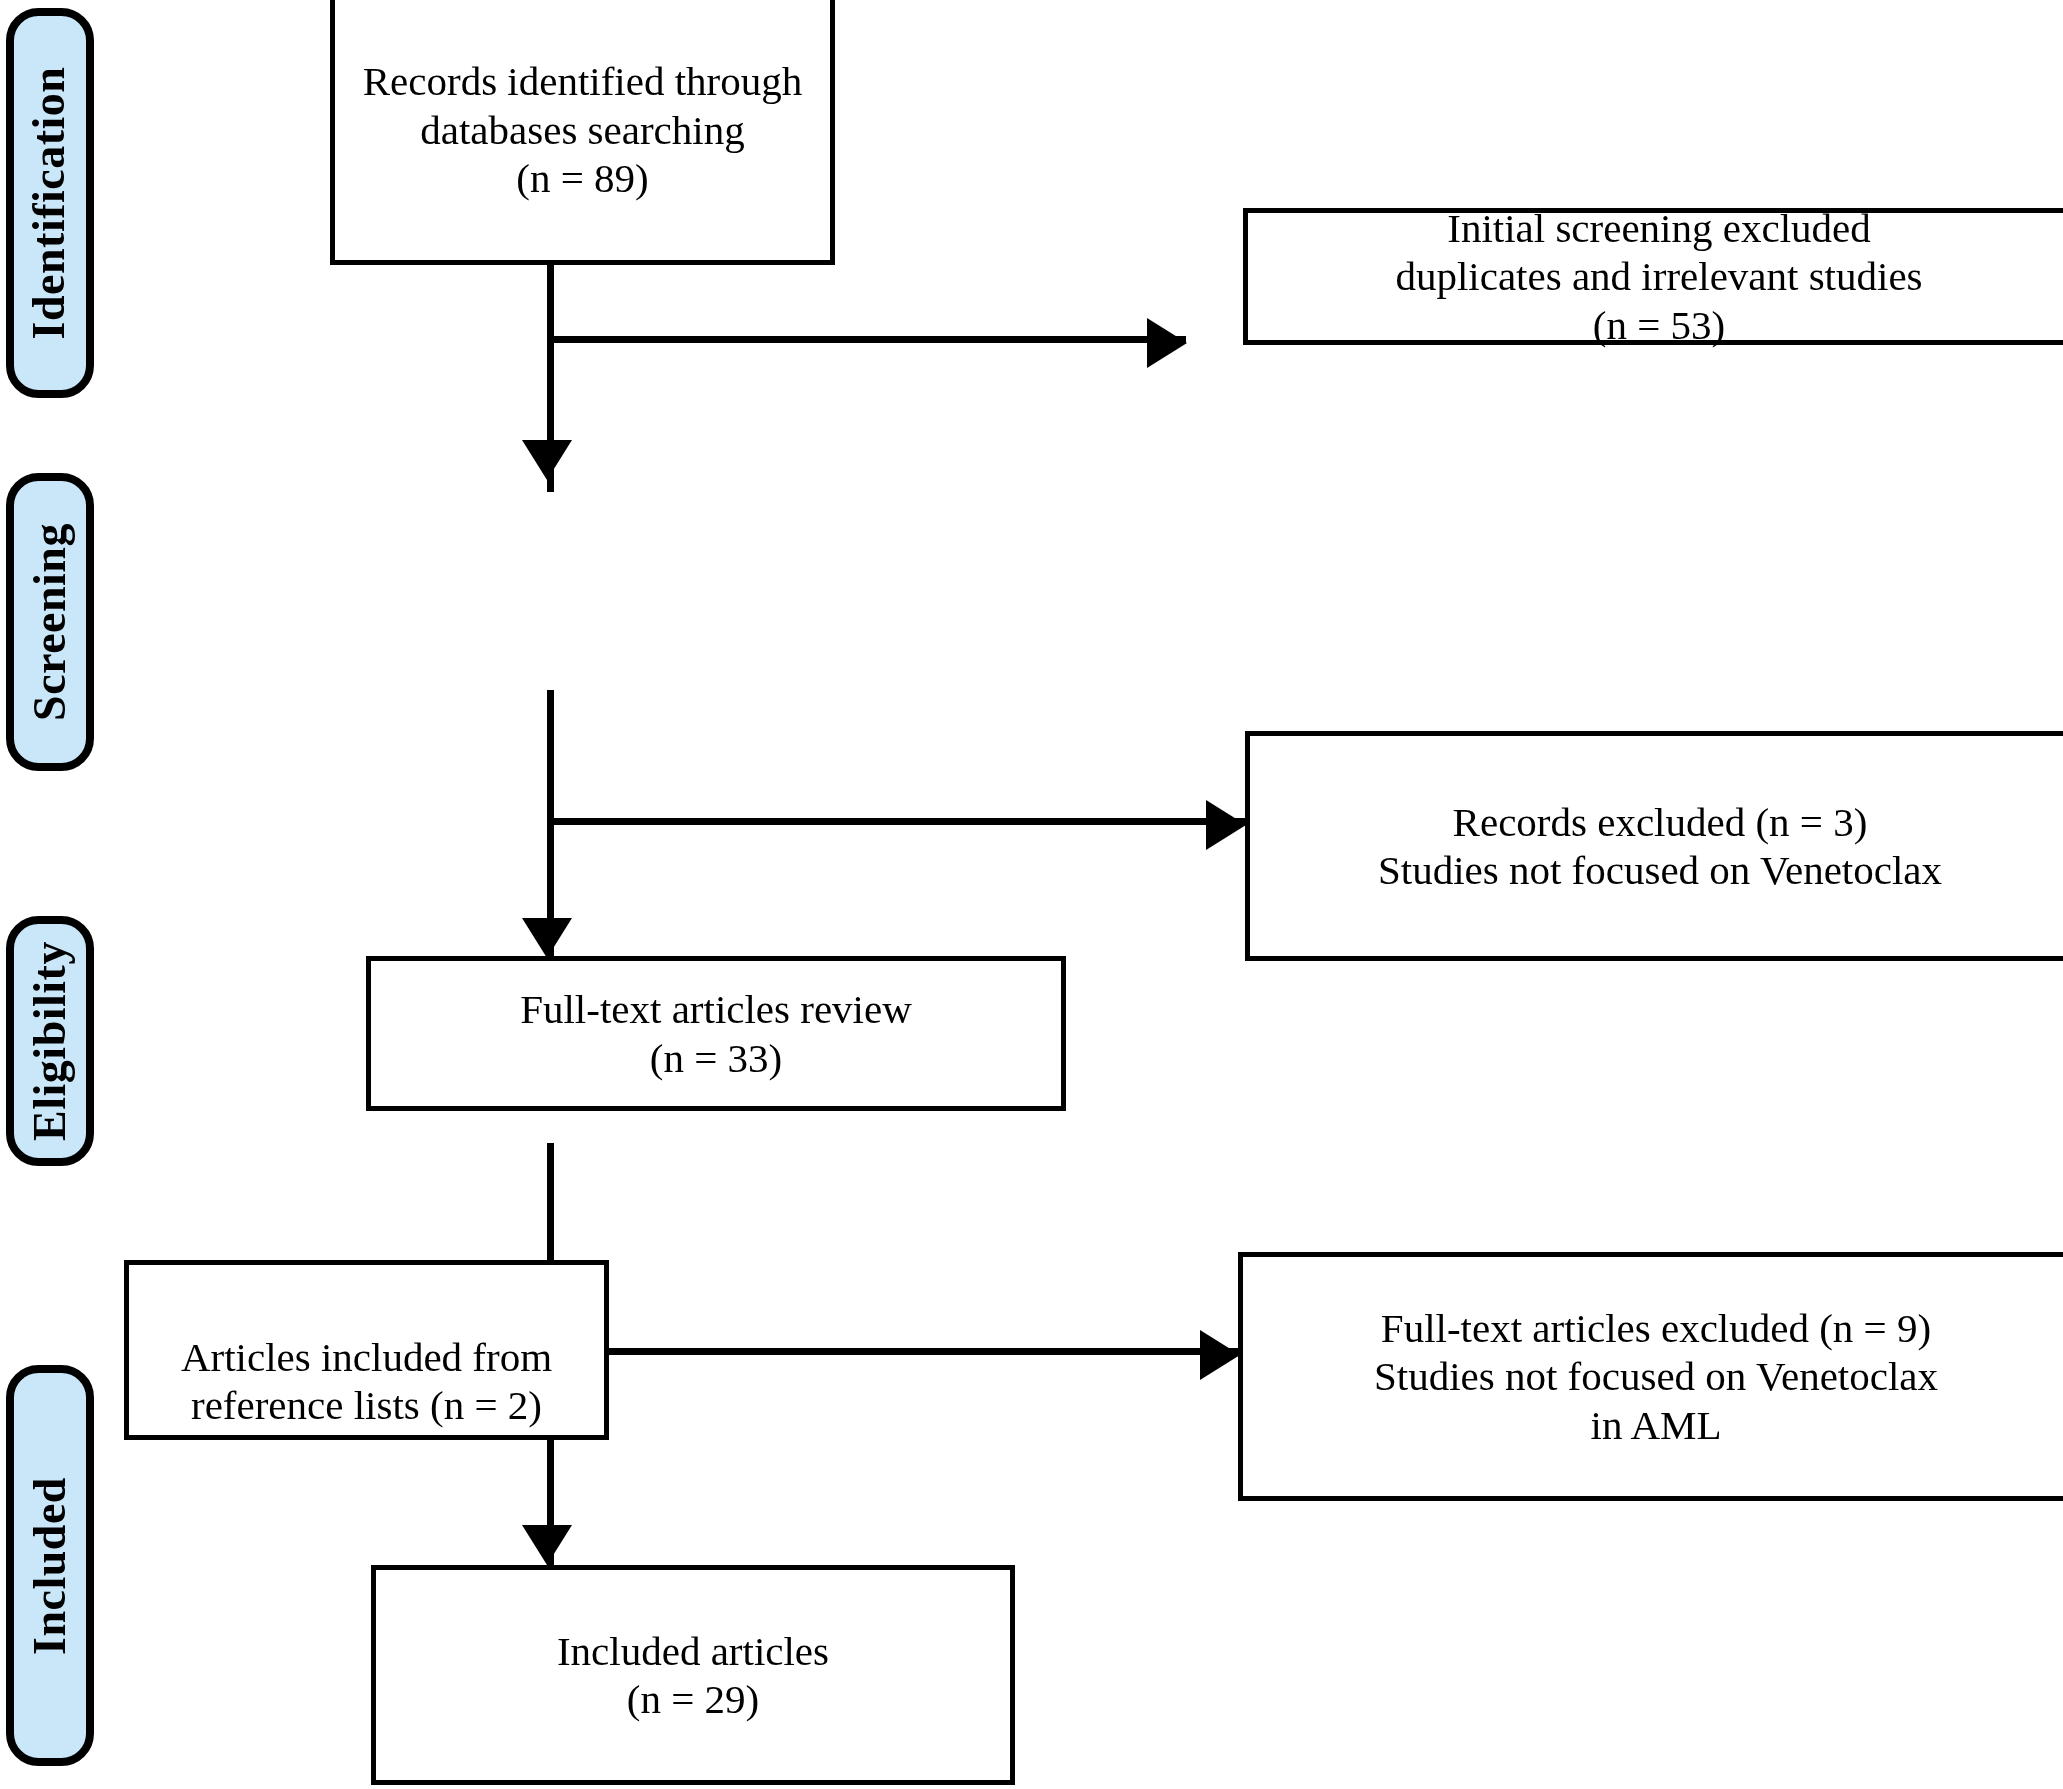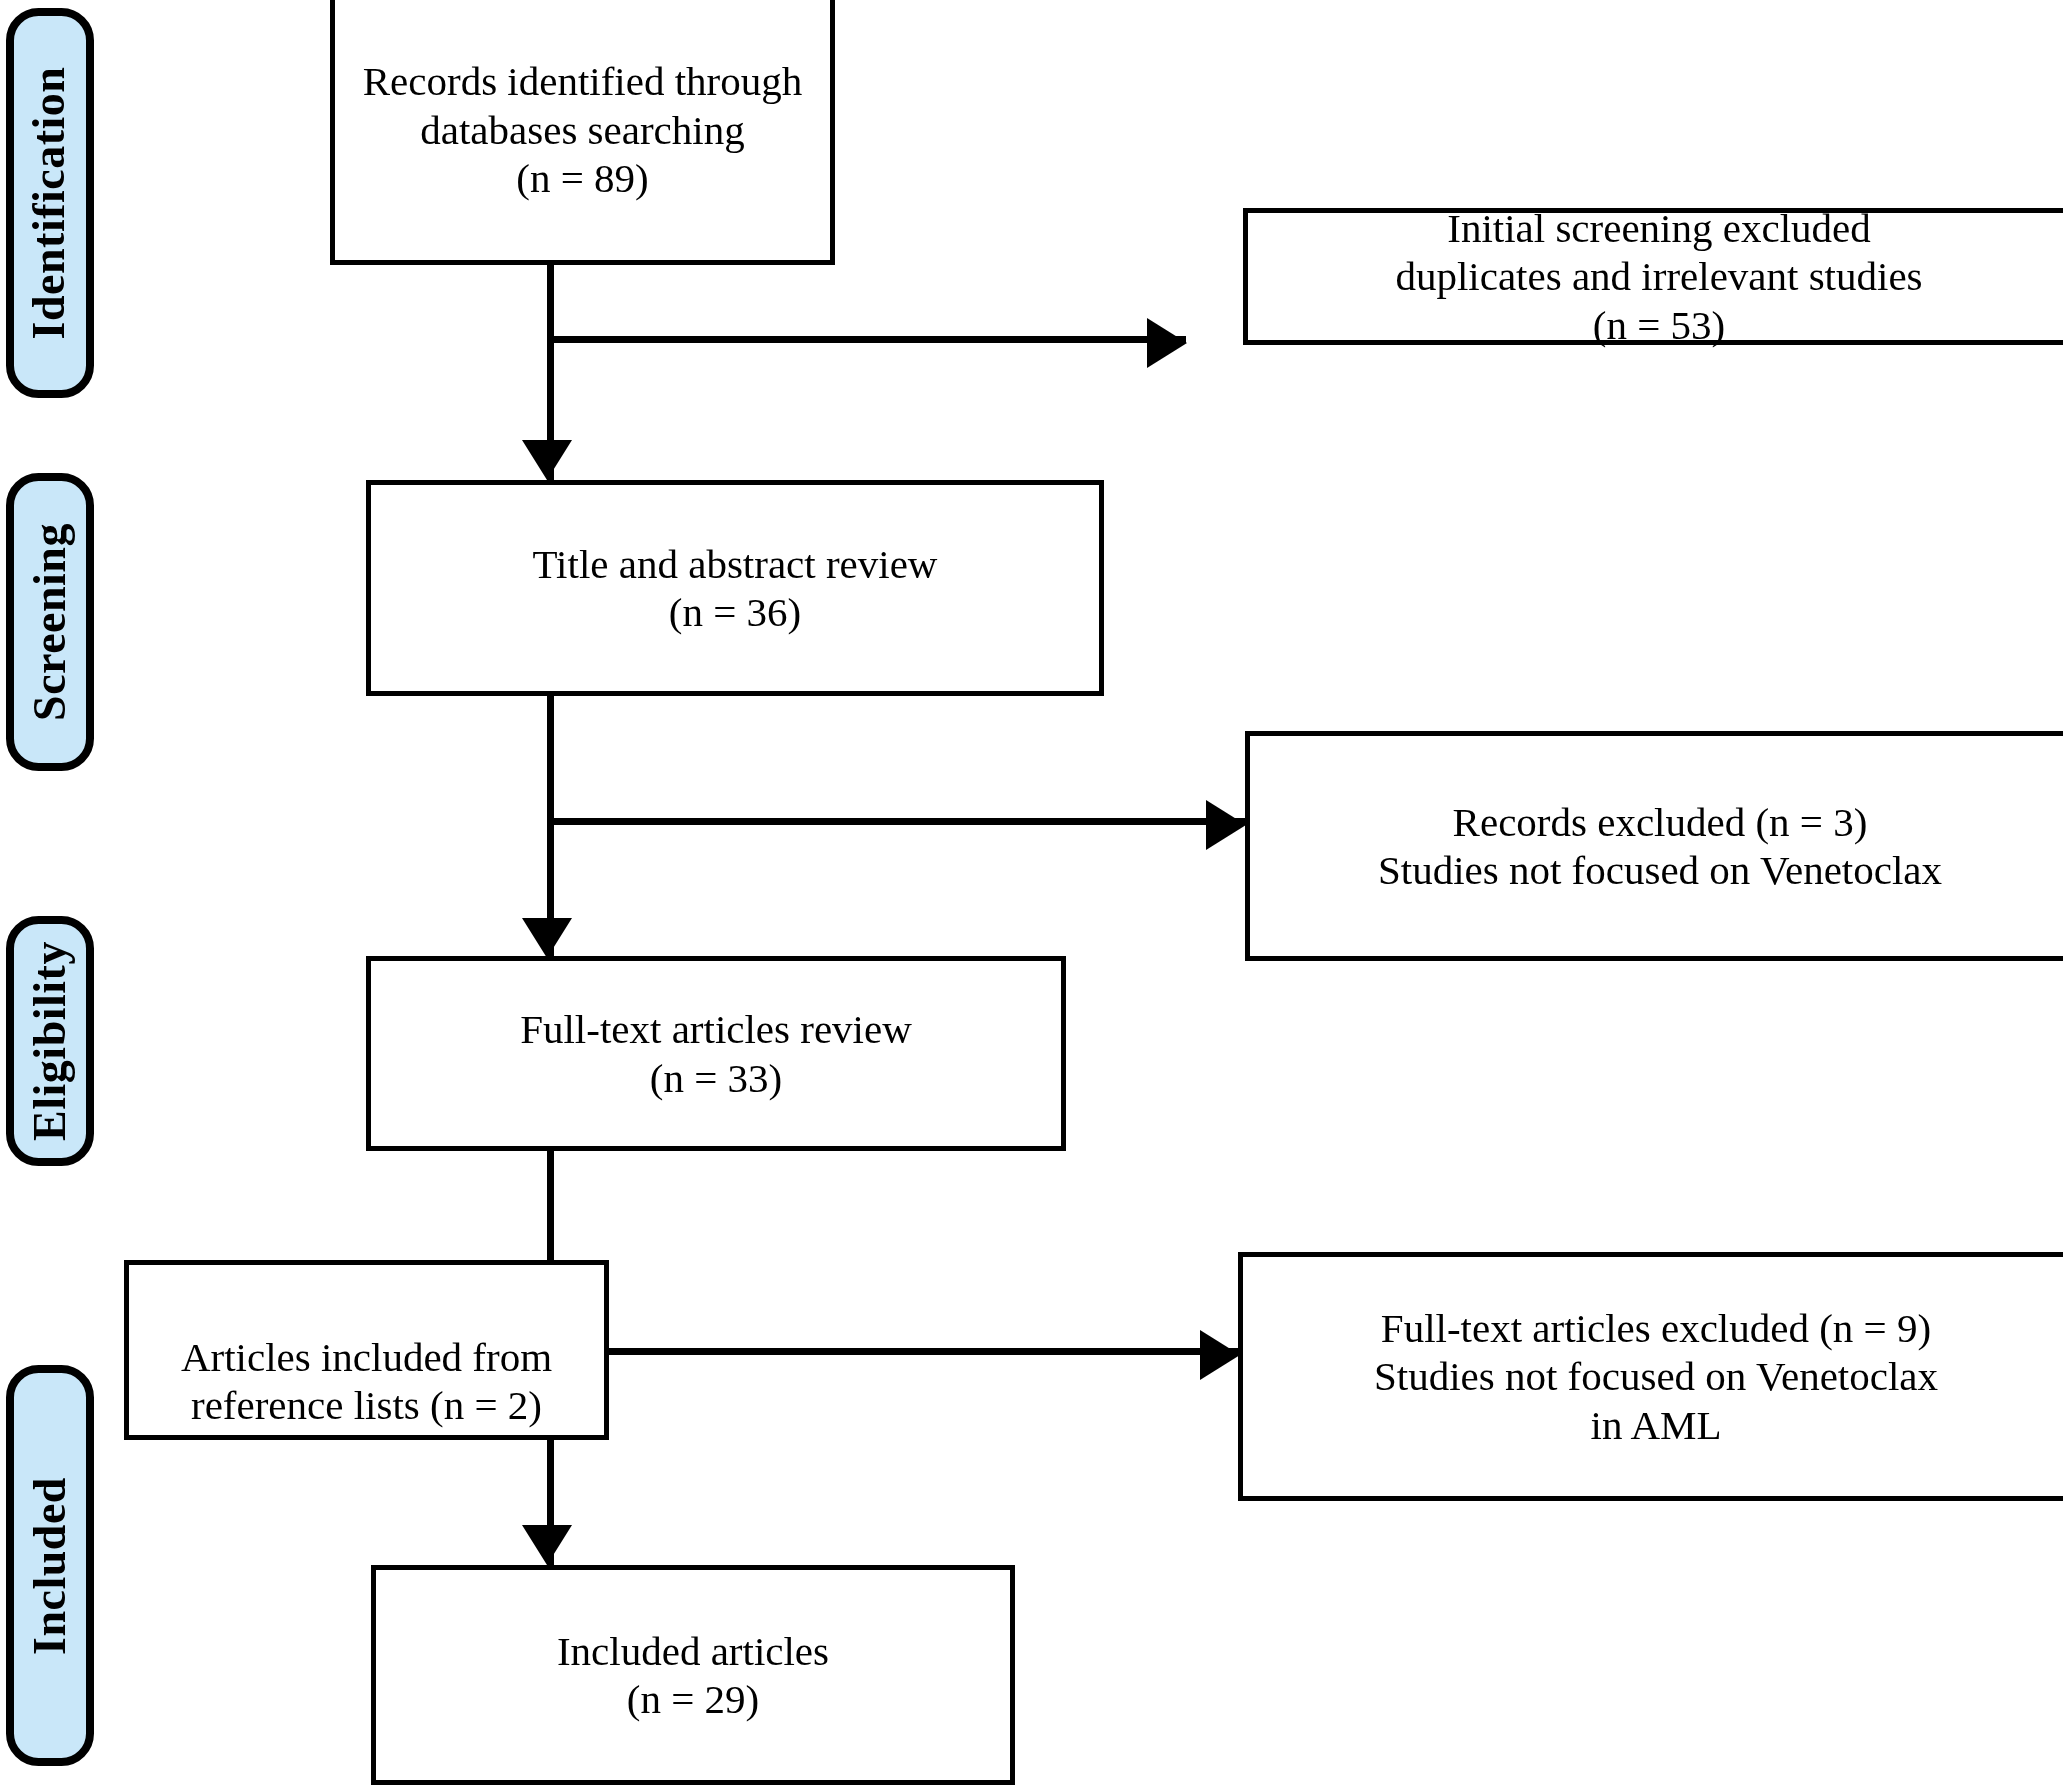--- a/index.html
+++ b/index.html
@@ -134,31 +134,27 @@
 databases searching
 (n = 89)</span>
   </div>
 
   <div class="flow-box" style="left:1243px; top:208px; width:832px; height:137px;">
     <span class="box-text">Initial screening excluded
 duplicates and irrelevant studies
 (n = 53)</span>
   </div>
 
-  <div class="flow-box" style="left:366px; top:480px; width:738px; height:216px;">
-    <span class="box-text">Title and abstract review
-(n = 36)</span>
-  </div>
 
   <div class="flow-box" style="left:1245px; top:731px; width:830px; height:230px;">
     <span class="box-text">Records excluded (n = 3)
 Studies not focused on Venetoclax</span>
   </div>
 
-  <div class="flow-box" style="left:366px; top:956px; width:700px; height:195px;">
+  <div class="flow-box" style="left:366px; top:956px; width:700px; height:155px;">
     <span class="box-text">Full-text articles review
 (n = 33)</span>
   </div>
 
   <div class="flow-box" style="left:124px; top:1260px; width:485px; height:180px;align-items:flex-end;">
     <span class="box-text">Articles included from
 reference lists (n = 2)</span>
   </div>
 
   <div class="flow-box" style="left:1238px; top:1252px; width:836px; height:249px;">

